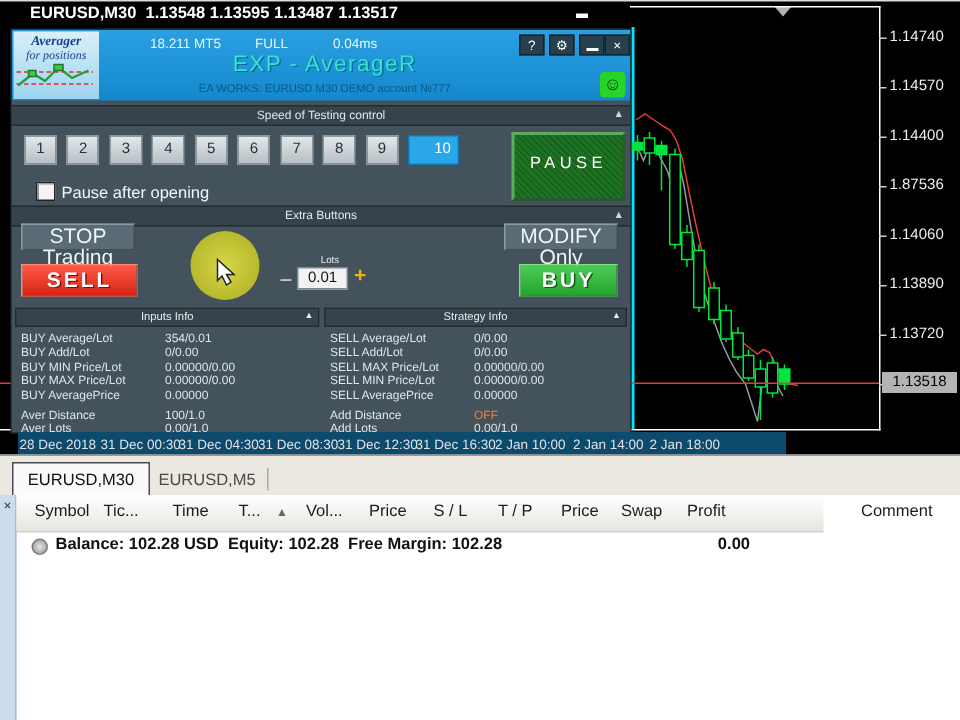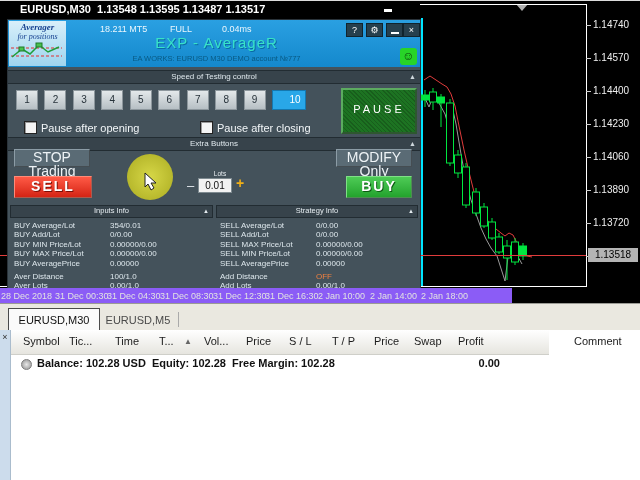--- a/index.html
+++ b/index.html
@@ -12,21 +12,21 @@
   #chart-svg{position:absolute;left:0;top:0;z-index:2;pointer-events:none;}
   .bid-line{position:absolute;left:0;top:255px;width:586px;height:1px;background:#e03c3c;z-index:3;}
   .border-top{position:absolute;left:420px;top:4px;width:167px;height:1px;background:#fff;z-index:4;}
   .border-right{position:absolute;left:586px;top:4px;width:1px;height:283px;background:#fff;z-index:4;}
   .border-bottom{position:absolute;left:0;top:286px;width:587px;height:1px;background:#fff;z-index:1;}
   .pscale{position:absolute;left:586px;top:0;width:54px;height:288px;z-index:4;}
   .pscale .tick{position:absolute;left:0;width:5px;height:1px;background:#cfcfcf;}
   .pscale .plabel{position:absolute;left:7px;width:46px;color:#efefef;font-size:10px;}
   .price-box{position:absolute;left:588px;top:248px;width:50px;height:14px;background:#b4b4b4;
              color:#000;font-size:10px;line-height:14px;text-align:center;z-index:5;}
-  .taxis{position:absolute;left:0;top:288px;width:512px;height:15px;background:#8b5cf6;z-index:6;}
+  .taxis{position:absolute;left:12px;top:288px;width:512px;height:15px;background:#0c4a6e;z-index:6;}
   .taxis .tlabel{position:absolute;top:3px;color:#e2e2e2;font-size:9px;white-space:nowrap;}
   
   .panel{position:absolute;left:8px;top:20px;width:412px;height:268px;background:#44525b;
          overflow:hidden;z-index:5;box-shadow:0 0 0 1px #2a333a;}
   .phead{position:absolute;left:0;top:0;width:412px;height:47px;background:linear-gradient(#2aa0e2,#1488cc);}
   .logo{position:absolute;left:1px;top:1px;width:57px;height:45px;background:linear-gradient(#d8effa,#9ed4ee);overflow:hidden;}
   .logo .l1{display:block;font-family:"Liberation Serif",serif;font-style:italic;font-weight:bold;
             font-size:9px;color:#17418f;text-align:center;margin-top:1px;}
   .logo .l2{display:block;font-family:"Liberation Serif",serif;font-style:italic;
             font-size:8px;color:#17418f;text-align:center;}
@@ -149,21 +149,21 @@
     <div class="tick" style="top:58px"></div>
     <div class="tick" style="top:91px"></div>
     <div class="tick" style="top:124px"></div>
     <div class="tick" style="top:157px"></div>
     <div class="tick" style="top:190px"></div>
     <div class="tick" style="top:223px"></div>
     <div class="tick" style="top:256px"></div>
     <span class="plabel" style="top:19px">1.14740</span>
     <span class="plabel" style="top:52px">1.14570</span>
     <span class="plabel" style="top:85px">1.14400</span>
-    <span class="plabel" style="top:118px">1.14230</span>
+    <span class="plabel" style="top:118px">1.87536</span>
     <span class="plabel" style="top:151px">1.14060</span>
     <span class="plabel" style="top:184px">1.13890</span>
     <span class="plabel" style="top:217px">1.13720</span>
     <span class="plabel" style="top:250px">1.13550</span>
   </div>
   <div class="price-box">1.13518</div>
 
   <div class="taxis">
     <span class="tlabel" style="left:1px">28 Dec 2018</span>
     <span class="tlabel" style="left:55px">31 Dec 00:30</span>
@@ -217,23 +217,20 @@
       <span class="sbtn">6</span>
       <span class="sbtn">7</span>
       <span class="sbtn">8</span>
       <span class="sbtn">9</span>
       <span class="sbtn active">10</span>
     </div>
     <div class="pausebtn">PAUSE</div>
 
     <div class="cbrow" style="left:16px">
       <span class="cbox"></span><span>Pause after opening</span>
-    </div>
-    <div class="cbrow" style="left:192px">
-      <span class="cbox"></span><span>Pause after closing</span>
     </div>
 
     <div class="secbar" style="top:117px">
       <span>Extra Buttons</span>
       <span class="tri">▲</span>
     </div>
 
     <div class="graybtn" style="left:6px">STOP Trading</div>
     <div class="graybtn" style="right:8px">MODIFY Only</div>
 

